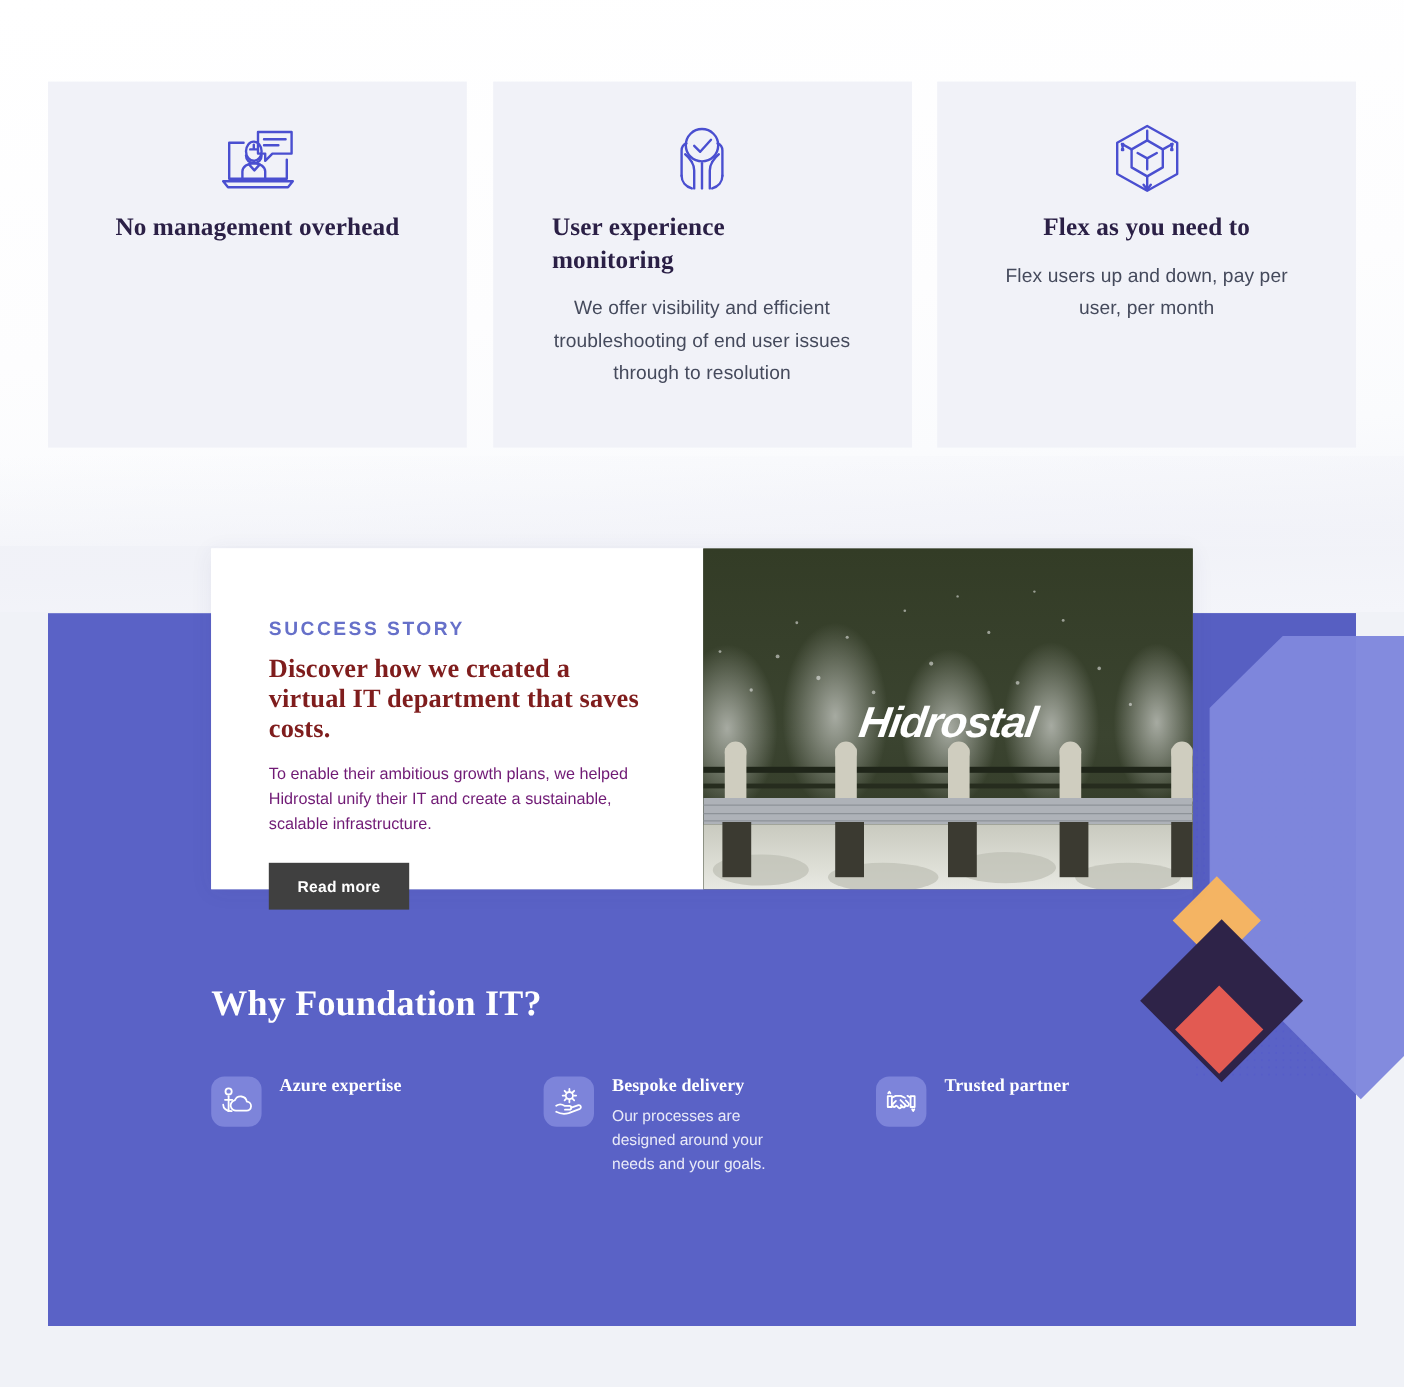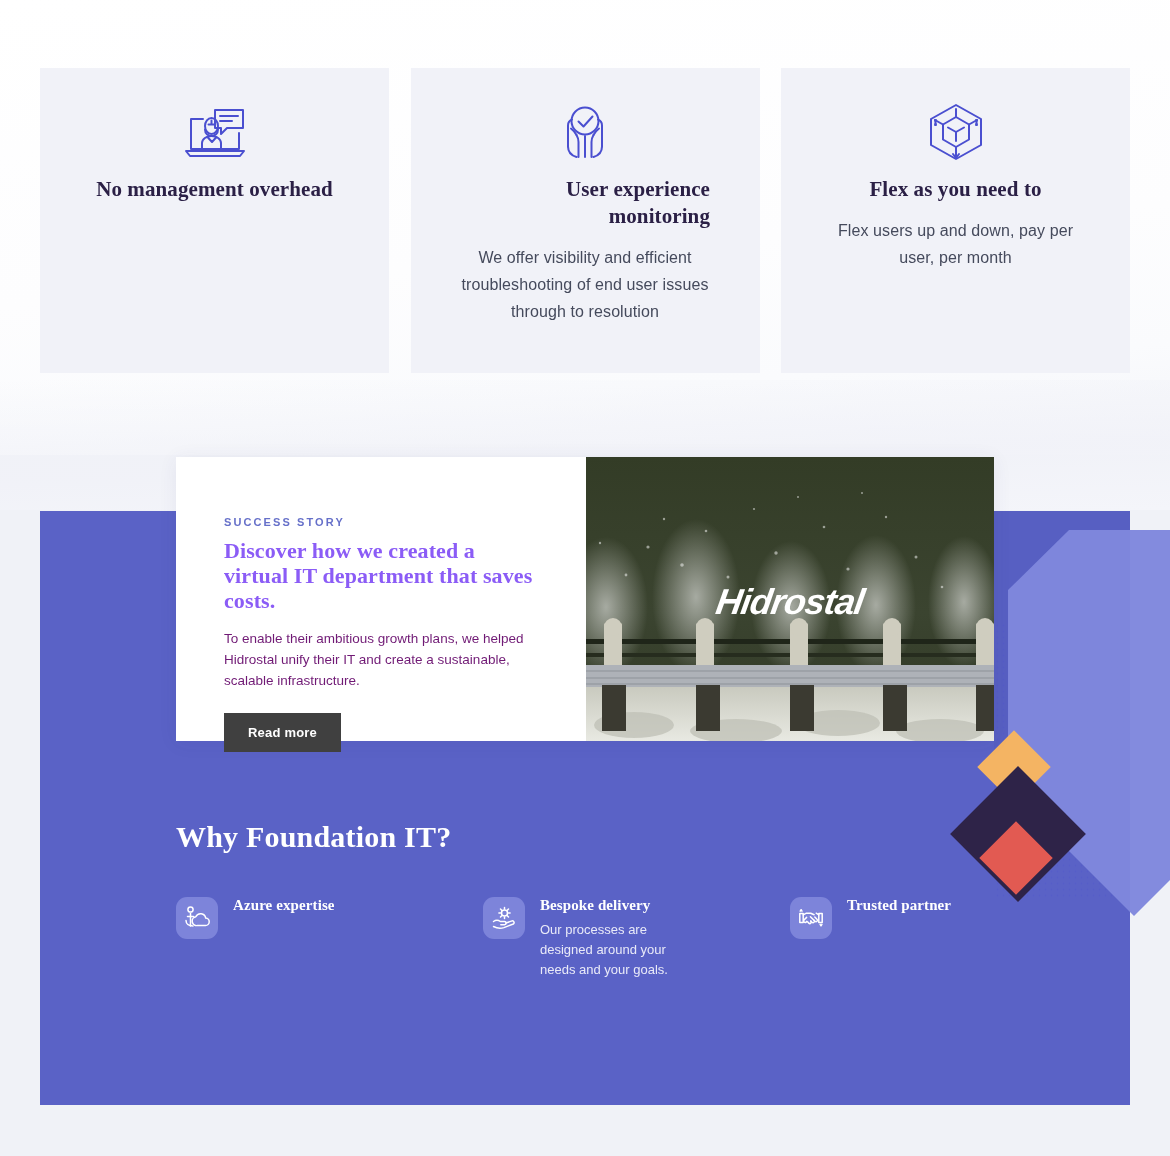--- a/index.html
+++ b/index.html
@@ -24,21 +24,21 @@
     display:flex;justify-content:space-between;
   }
   .fcard{
     width:349px;height:305px;background:#f1f2f8;
     display:flex;flex-direction:column;align-items:center;
     padding-top:36px;box-sizing:border-box;
   }
   .fcard-icon{height:56px;display:flex;align-items:center;justify-content:center;margin-bottom:16px;}
   .fcard-title{
     font-family:"Liberation Serif", serif;font-weight:700;
-    font-size:21px;line-height:27px;color:#2b2046;text-align:right;
+    font-size:21px;line-height:27px;color:#2b2046;text-align:left;
     letter-spacing:.1px;margin:0 0 14px 0;max-width:250px;
   }
   .fcard-body{
     font-size:16px;line-height:27px;color:#454a5c;text-align:center;
     max-width:262px;margin:0;letter-spacing:.1px;
   }
   
   .blue-panel{
     position:absolute;left:40px;top:511px;width:1090px;height:594px;
     background:#5a62c6;overflow:hidden;
@@ -48,26 +48,26 @@
   
   .story{
     position:absolute;left:176px;top:457px;width:818px;height:284px;
     display:flex;background:#ffffff;
     box-shadow:0 2px 18px rgba(60,60,110,.07);
   }
   .story-text{
     width:410px;box-sizing:border-box;padding:59px 48px 0 48px;background:#fff;
   }
   .story-eyebrow{
-    font-size:11px;font-weight:700;letter-spacing:2.1px;color:#6670c9;
+    font-size:16px;font-weight:700;letter-spacing:2.1px;color:#6670c9;
     margin:0 0 10px 0;
   }
   .story-title{
     font-family:"Liberation Serif", serif;font-weight:700;
-    font-size:22px;line-height:25px;color:#8b5cf6;margin:0 0 15px 0;letter-spacing:.1px;
+    font-size:22px;line-height:25px;color:#7f1d1d;margin:0 0 15px 0;letter-spacing:.1px;
   }
   .story-body{
     font-size:13.5px;line-height:21px;color:#701a75;margin:0 0 22px 0;
   }
   .story-btn{
     display:inline-block;background:#404040;color:#ffffff;border:0;
     font-size:13px;font-weight:700;letter-spacing:.2px;
     padding:12px 24px;cursor:pointer;font-family:"Liberation Sans", sans-serif;
   }
   .story-photo{
@@ -81,21 +81,21 @@
     transform:skewX(-9deg);
   }
   
   .why-title{
     position:absolute;left:176px;top:820px;
     font-family:"Liberation Serif", serif;font-weight:700;font-size:30px;
     color:#ffffff;letter-spacing:.2px;margin:0;
   }
   .why-grid{
     position:absolute;left:176px;top:897px;width:820px;
-    display:flex;gap:101px;
+    display:flex;gap:71px;
   }
   .why-item{width:206px;display:flex;gap:15px;}
   .why-icon{
     width:42px;height:42px;min-width:42px;border-radius:11px;
     background:#7d84da;display:flex;align-items:center;justify-content:center;
   }
   .why-h{
     font-family:"Liberation Serif", serif;font-weight:700;font-size:15px;
     color:#ffffff;margin:0 0 6px 0;letter-spacing:.1px;
   }

